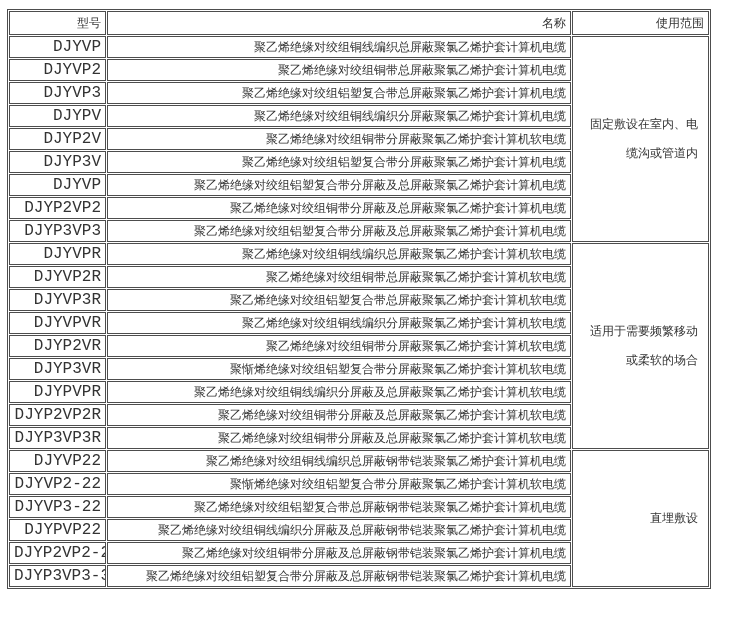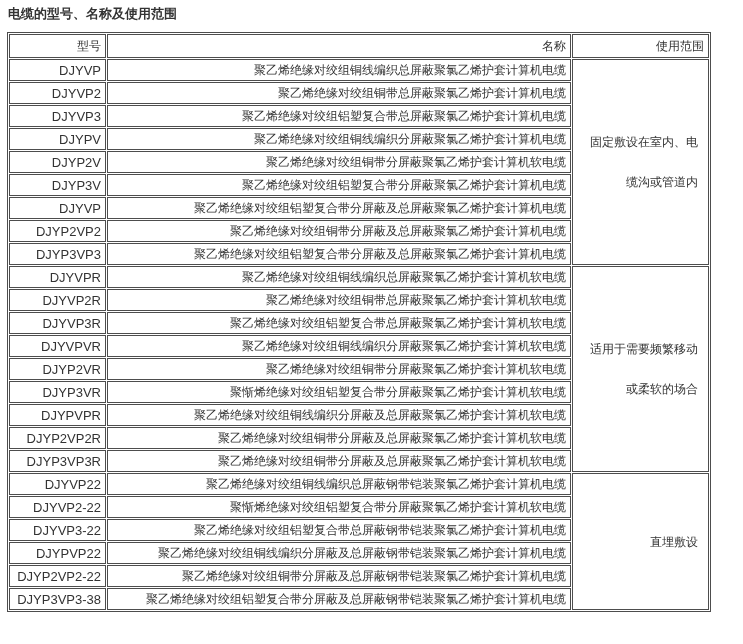--- a/index.html
+++ b/index.html
@@ -37,35 +37,34 @@
     color: #333333;
     text-align: right;
     vertical-align: middle;
     padding: 1px 4px;
     height: 22px;
     overflow: hidden;
     white-space: nowrap;
   }
   th { height: 24px; }
   td.model-cell {
-    font-family: Liberation Sans, sans-serif;
-    font-size: 13px;
+    font-family: Liberation Mono, monospace;
+    font-size: 16px;
     letter-spacing: 0px;
   }
   td.usage-cell {
     white-space: normal;
-    line-height: 40px;
+    line-height: 29px;
     padding: 2px 10px;
   }
 </style>
 </head>
 <body>
 
 <div class="page">
-  <div class="page-title">电缆的型号、名称及使用范围</div>
 
   <table class="spec-table">
     <colgroup>
       <col class="col-model">
         <col class="col-name">
         <col class="col-usage">
     </colgroup>
     <thead>
       <tr>
         <th>型号</th>

